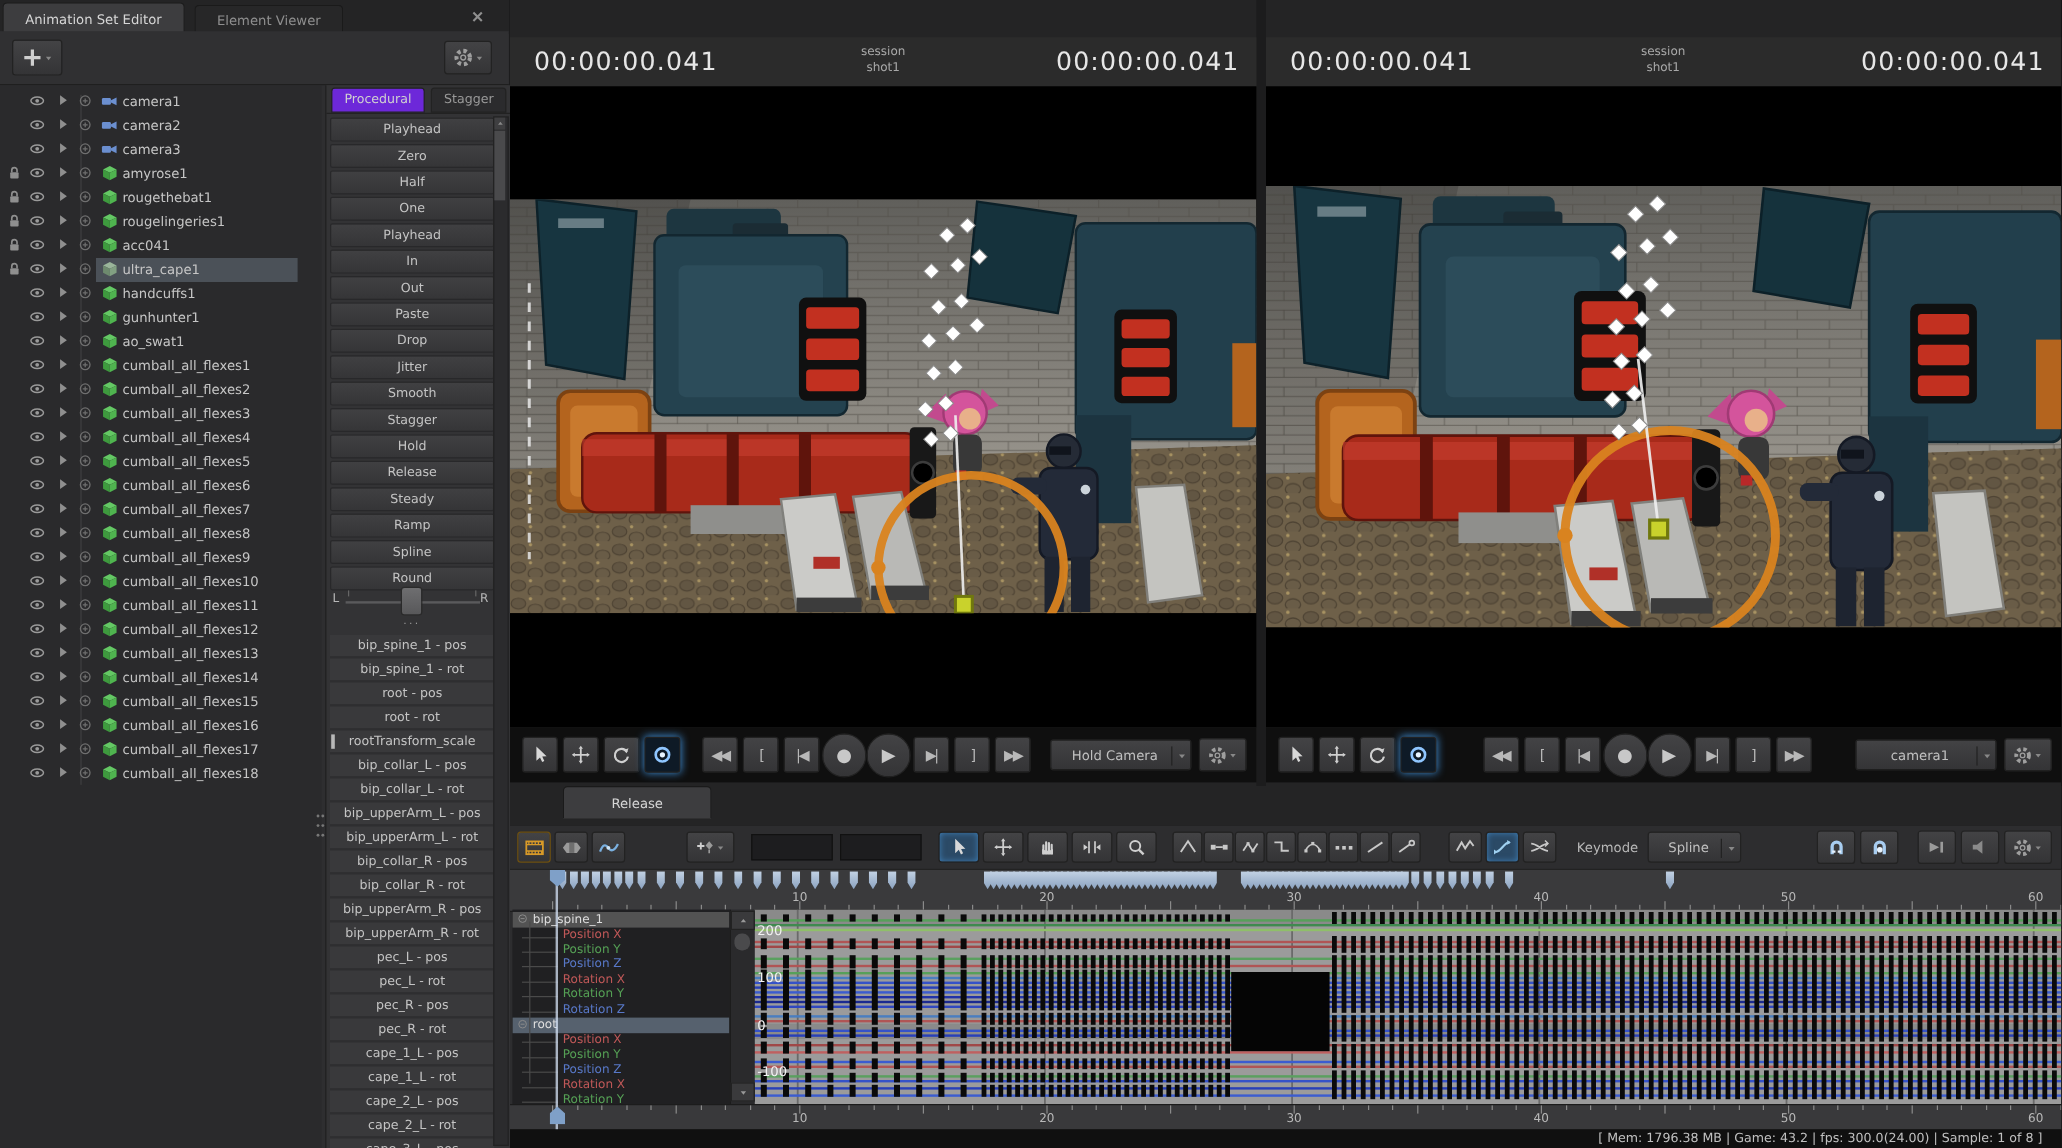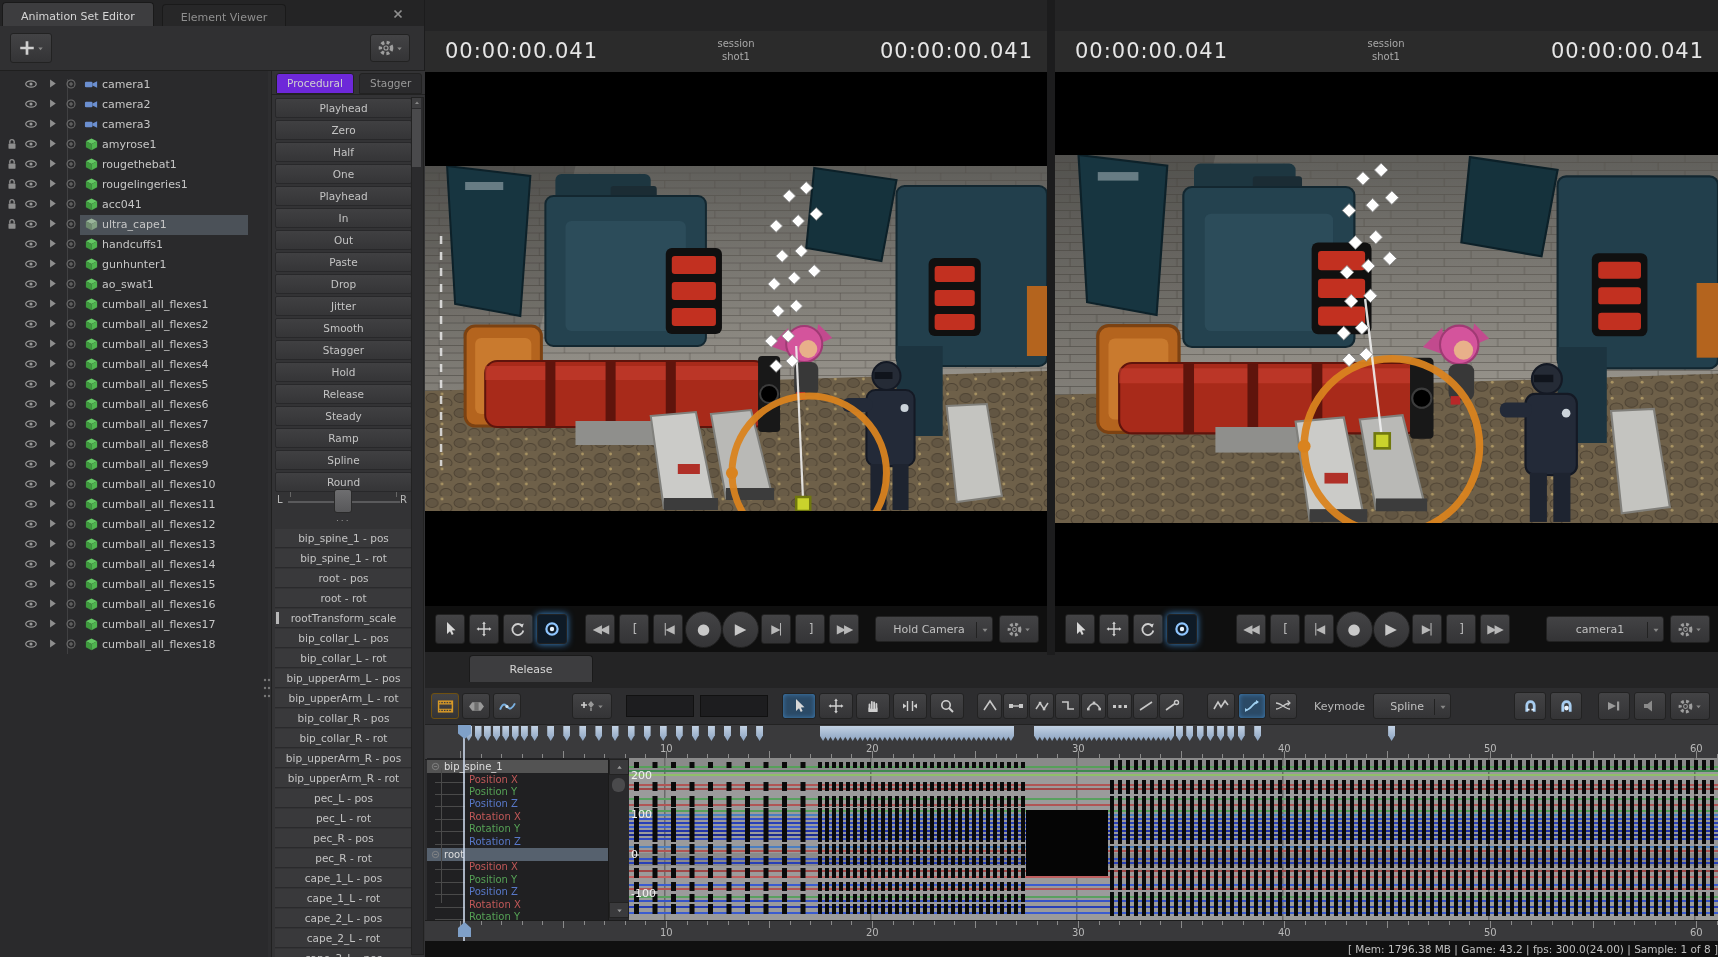--- a/index.html
+++ b/index.html
@@ -37,21 +37,21 @@
   .ddcaret{position:absolute;right:2px;top:5px;border-left:1px solid #222;padding-left:3px;height:16px;display:flex;align-items:center;}
   
   #timeline{left:425px;top:655px;width:1293px;height:302px;background:#2d2d2f;}
   .tl-ibtn{width:28px;height:26px;margin-right:3px;}
   .tl-field{width:62px;height:18px;background:#1d1d1f;border:1px solid #111;color:#ccc;font-size:10px;}
   .marker{position:absolute;top:1px;width:7px;height:15px;background:linear-gradient(#c3d2e4,#8aa2c0);clip-path:polygon(0 0,100% 0,100% 62%,50% 100%,0 62%);}
   .rlnum{position:absolute;font-size:10px;color:#b8b8b8;top:3px;}
   .chan-hdr{position:absolute;left:0;width:181px;height:13px;background:#535353;color:#dedede;font-size:10px;line-height:13px;}
   .chan-row{position:absolute;left:0;width:181px;height:12.5px;font-size:10px;line-height:12px;}
   .scrarrow{position:absolute;left:0;width:20px;height:16px;background:#3a3a3c;border:1px solid #222;display:flex;align-items:center;justify-content:center;box-sizing:border-box;}
-  #statusbar{position:absolute;left:0;top:286px;width:1293px;height:16px;background:#101010;color:#c0c0c0;font-size:10.5px;text-align:right;line-height:16px;padding-right:0;box-sizing:border-box;}
+  #statusbar{position:absolute;left:0;top:286px;width:1293px;height:16px;background:#101010;color:#c0c0c0;font-size:10.5px;text-align:right;line-height:16px;padding-right:16px;box-sizing:border-box;}
 </style>
 </head>
 <body>
 
 <div id="app">
 
   <div id="left-panel" class="abs">
     <div class="tabstrip abs" style="left:0;top:0;width:424px;height:27px;">
       <div class="tab active">Animation Set Editor</div>
       <div class="tab">Element Viewer</div>

